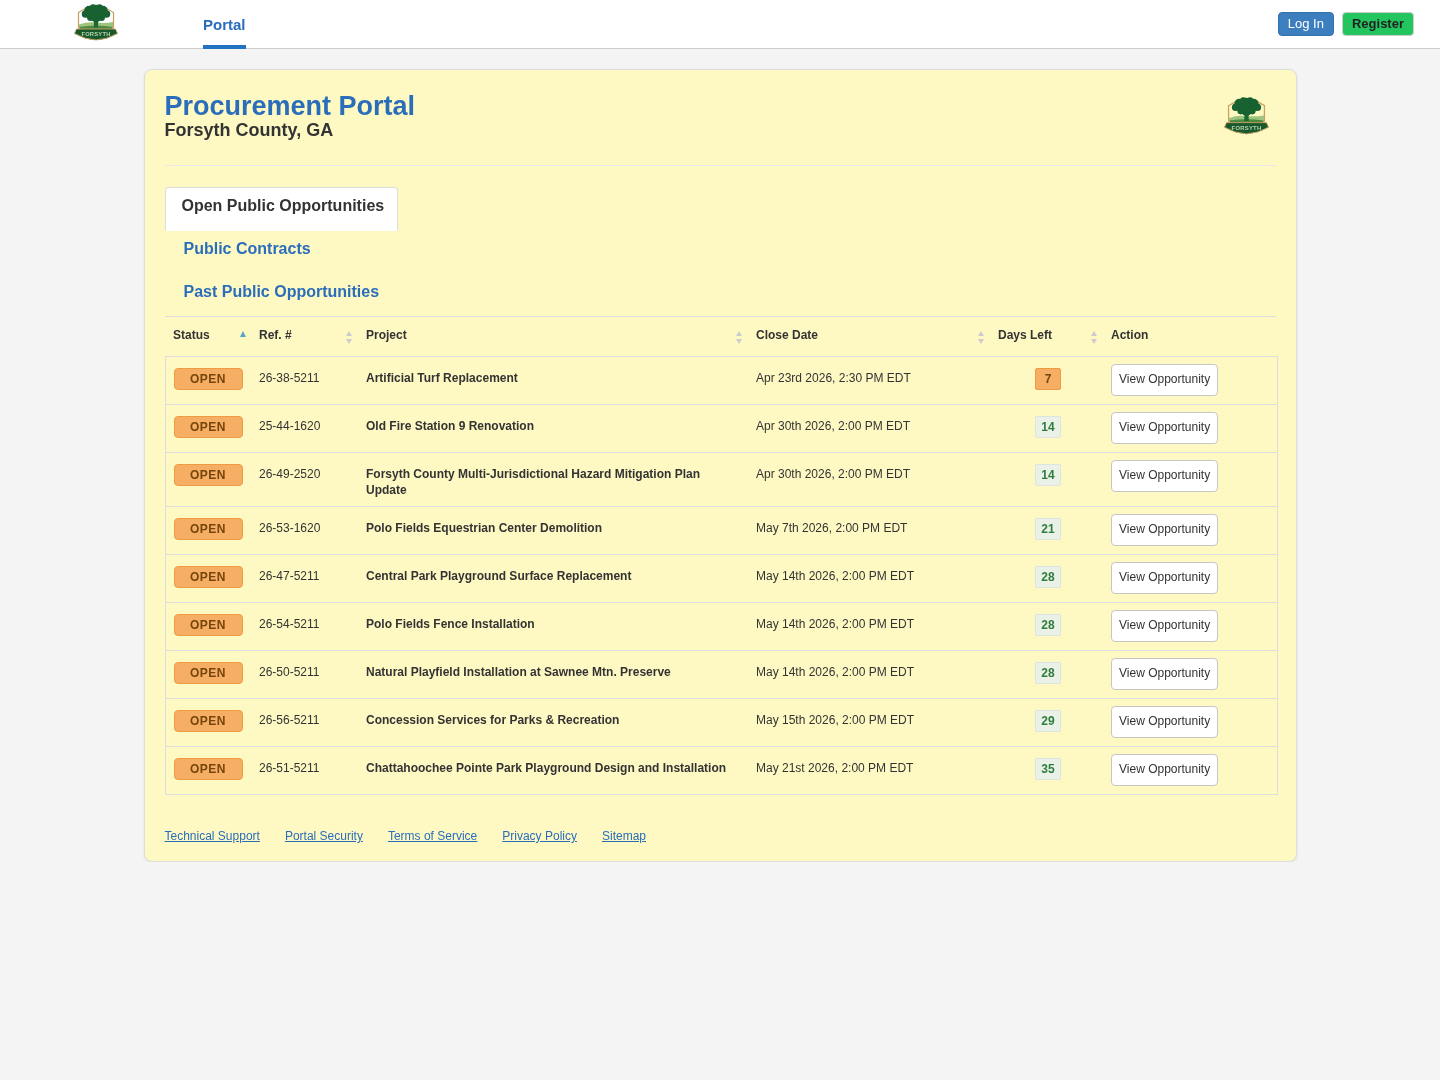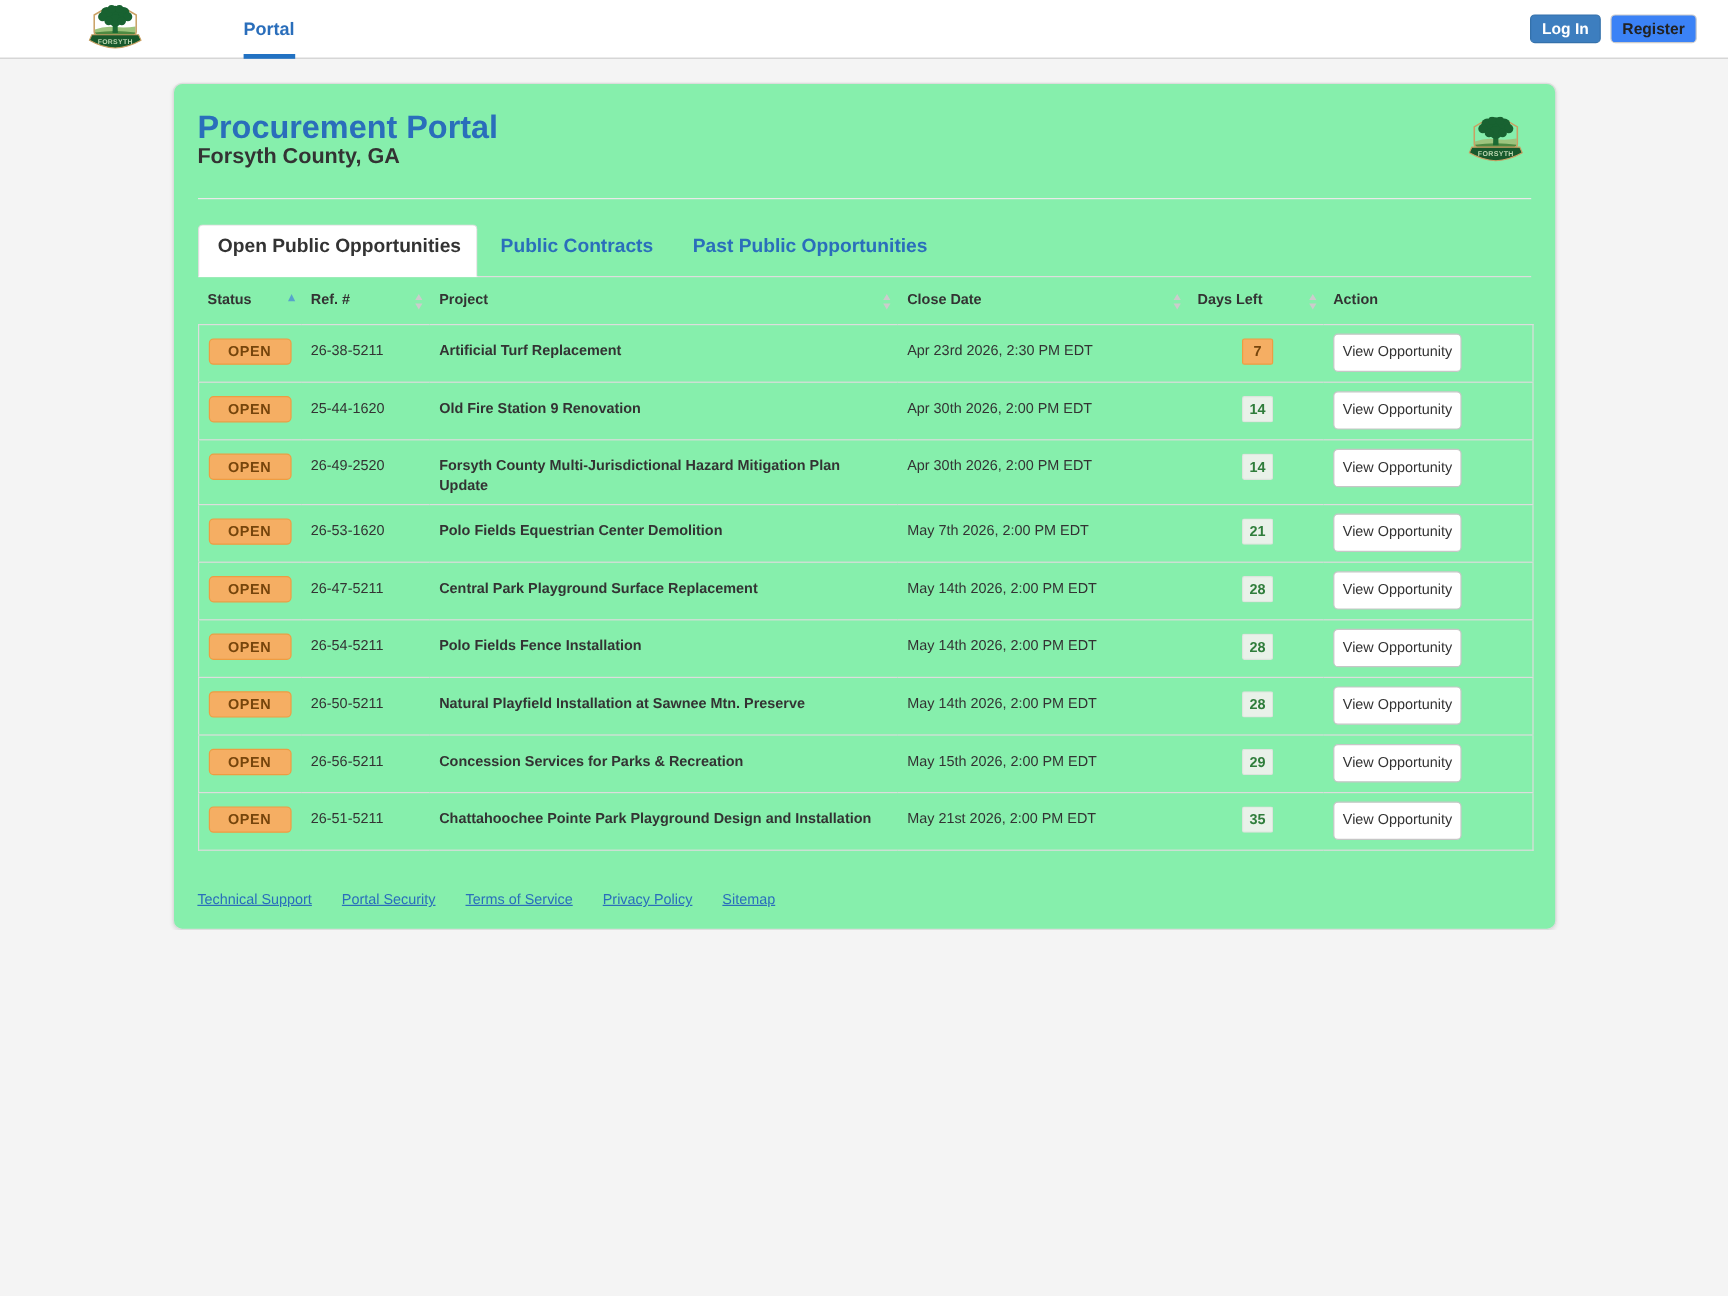--- a/index.html
+++ b/index.html
@@ -25,42 +25,42 @@
     color: #2a6ebb; font-weight: bold; font-size: 15px;
     text-decoration: none;
   }
   .nav-portal::after {
     content: ""; position: absolute; left: 0; right: 0; bottom: 0;
     height: 4px; background: #2272c3;
   }
   .nav-buttons { position: absolute; right: 26px; top: 12px; }
   .btn-login {
     display: inline-block; background: #3d7ebf; border: 1px solid #3471ab;
-    color: #fff; font-weight: bold; font-size: 13px; line-height: 15px;
+    color: #fff; font-weight: normal; font-size: 13px; line-height: 15px;
     border-radius: 4px; padding: 3px 9px 4px; font-family: inherit;
   }
   .btn-register {
-    display: inline-block; background: #3b82f6; border: 1px solid #ccc;
+    display: inline-block; background: #22c55e; border: 1px solid #ccc;
     color: #222; font-weight: bold; font-size: 13px; line-height: 15px;
     border-radius: 4px; padding: 3px 9px 4px; margin-left: 8px; font-family: inherit;
   }
   
   .card {
     width: 1153px; margin: 20px auto 0;
-    background: #86efac; border: 1px solid #ddd; border-radius: 8px;
+    background: #fef9c3; border: 1px solid #ddd; border-radius: 8px;
     box-shadow: 0 1px 3px rgba(0,0,0,0.08);
     padding: 20px 20px 16px;
   }
   .card-head { position: relative; }
   .card-head h1 { color: #2a6ebb; font-size: 27px; line-height: 29px; margin-top: 2px; }
   .card-head h2 { color: #333; font-size: 18px; line-height: 20px; margin-top: -1px; }
   .card-logo { position: absolute; right: 4px; top: 5px; }
   .head-divider { border-bottom: 1px solid #e9e9e9; margin-top: 25px; }
   
-  .tabs { margin-top: 21px; border-bottom: 1px solid #ddd; display: flex; align-items: flex-start; }
+  .tabs { margin-top: 21px; border-bottom: 1px solid #ddd; display: flex; align-items: flex-start; flex-direction: column; }
   .tab {
     font-size: 16px; font-weight: bold; color: #2a6ebb; line-height: 20px;
     padding: 8px 13px 14px 16px; text-decoration: none; display: block;
     border: 1px solid transparent; margin-bottom: -1px;
   }
   .tab + .tab { margin-left: 2px; }
   .tab.active {
     color: #333; background: #fff;
     border-color: #ddd; border-bottom-color: #fff;
     border-radius: 4px 4px 0 0;

